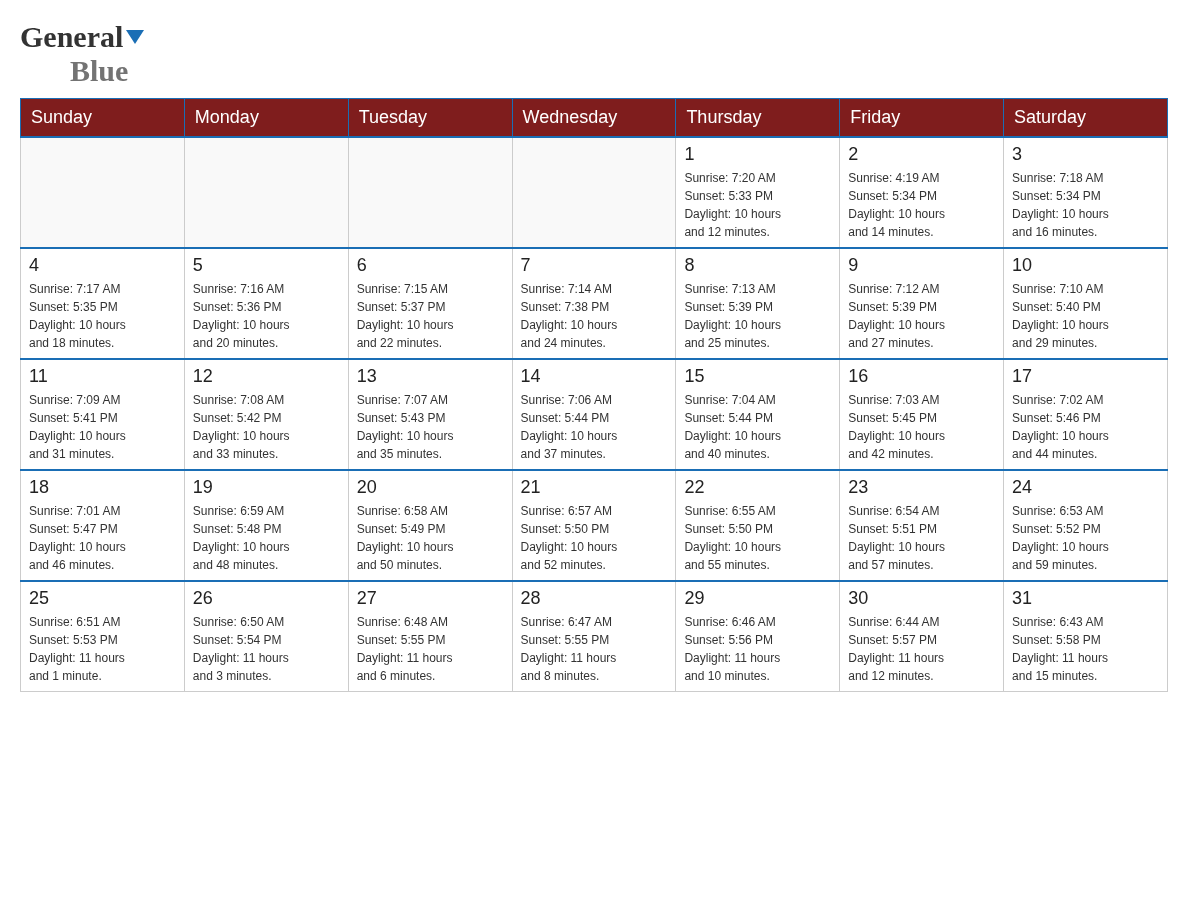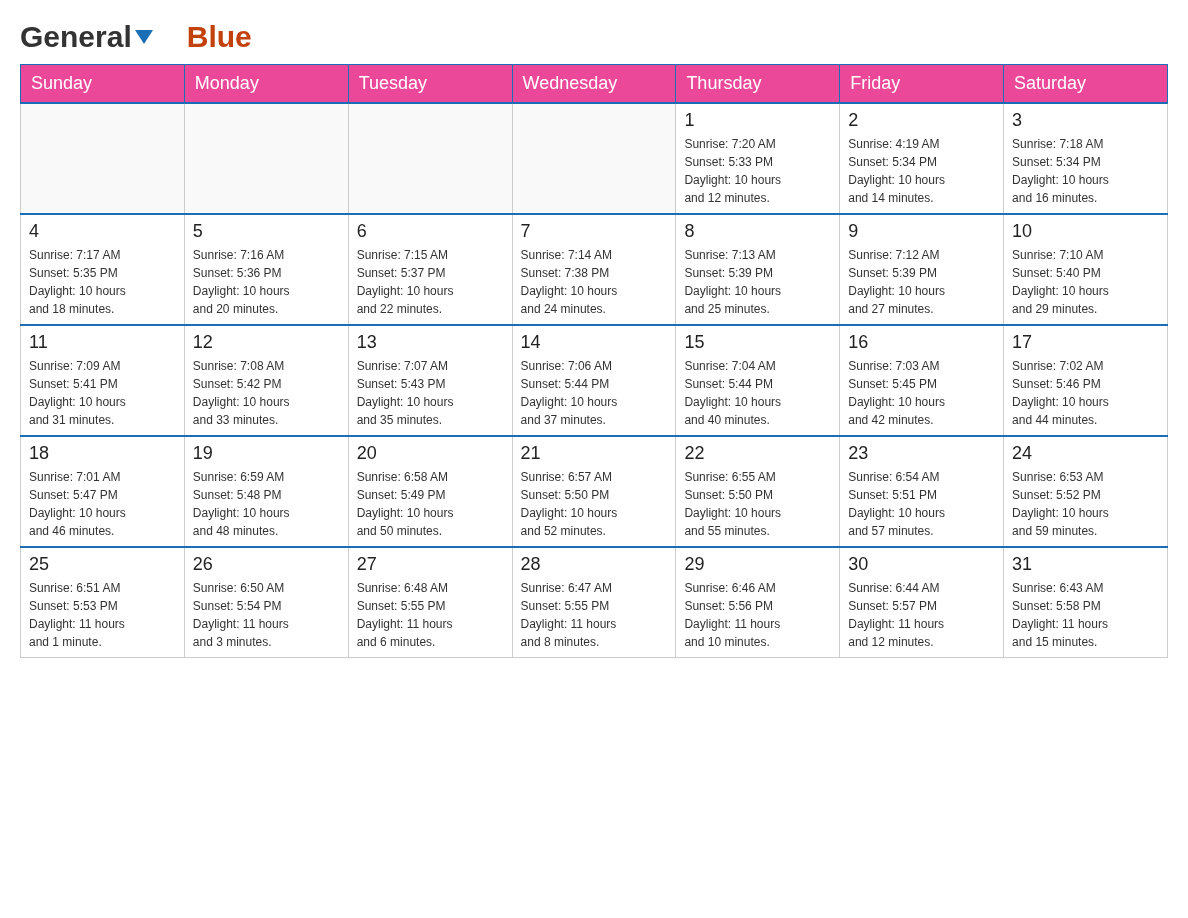--- a/index.html
+++ b/index.html
@@ -11,22 +11,23 @@
       min-height: 918px;
     }
     .header {
       display: flex;
       justify-content: space-between;
       align-items: flex-start;
       margin-bottom: 10px;
     }
     .logo {
       display: flex;
-      flex-direction: row;
-      align-items: flex-end;
+      flex-direction: column;
+      align-items: center;
+      font-family: Liberation Serif, serif;
     }
     .logo-line1 {
       display: flex;
       align-items: center;
     }
     .title-block {
       text-align: right;
     }
     .title-block h1 {
       font-size: 52px;
@@ -38,21 +39,21 @@
       font-size: 22px;
       color: #333;
       margin-top: 4px;
     }
     .calendar {
       width: 100%;
       border-collapse: collapse;
       border: 1px solid #ccc;
     }
     .calendar th {
-      background-color: #ec4899;
+      background-color: #7f1d1d;
       color: #fff;
       font-size: 18px;
       font-weight: normal;
       padding: 8px 10px;
       text-align: left;
       border: 1px solid #1a6eb5;
     }
     .calendar td {
       vertical-align: top;
       padding: 6px 8px;
@@ -90,21 +91,21 @@
   <div class="logo">
     <div class="logo-line1">
       <span style="font-size:30px;font-weight:bold;color:#333;">General</span>
       <span>
         <svg width="18" height="14" viewBox="0 0 18 14" style="margin-left:3px;margin-top:4px;">
           <polygon points="0,0 18,0 9,14" fill="#1a6eb5"></polygon>
         </svg>
       </span>
     </div>
     <div>
-      <span style="font-size:30px;font-weight:bold;color:#c2410c;margin-left:34px;">Blue</span>
+      <span style="font-size:30px;font-weight:bold;color:#737373;margin-left:34px;">Blue</span>
     </div>
   </div>
   <div class="title-block">
     <h1></h1>
     <div class="subtitle"></div>
   </div>
 </div>
 
 <table class="calendar">
   <thead>

